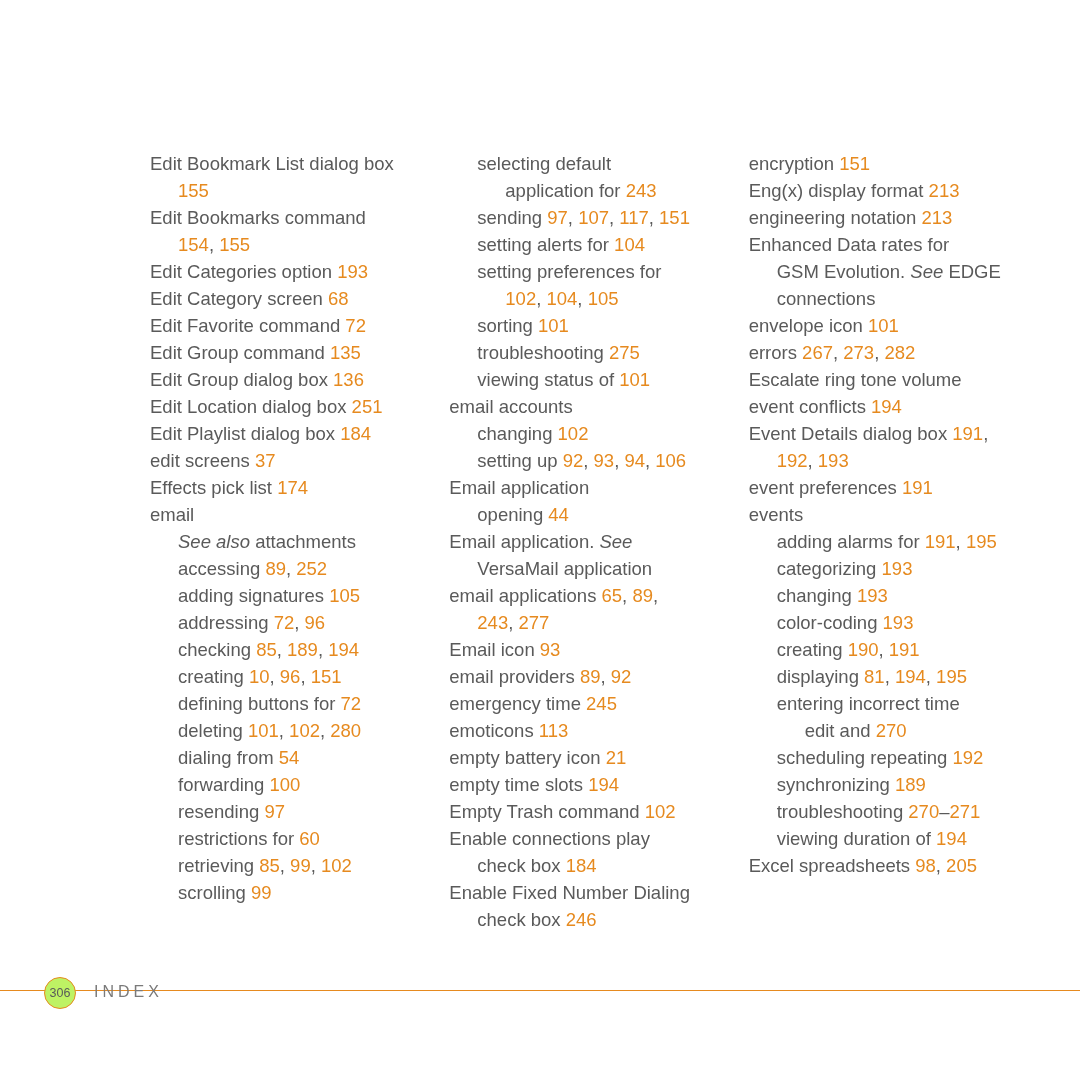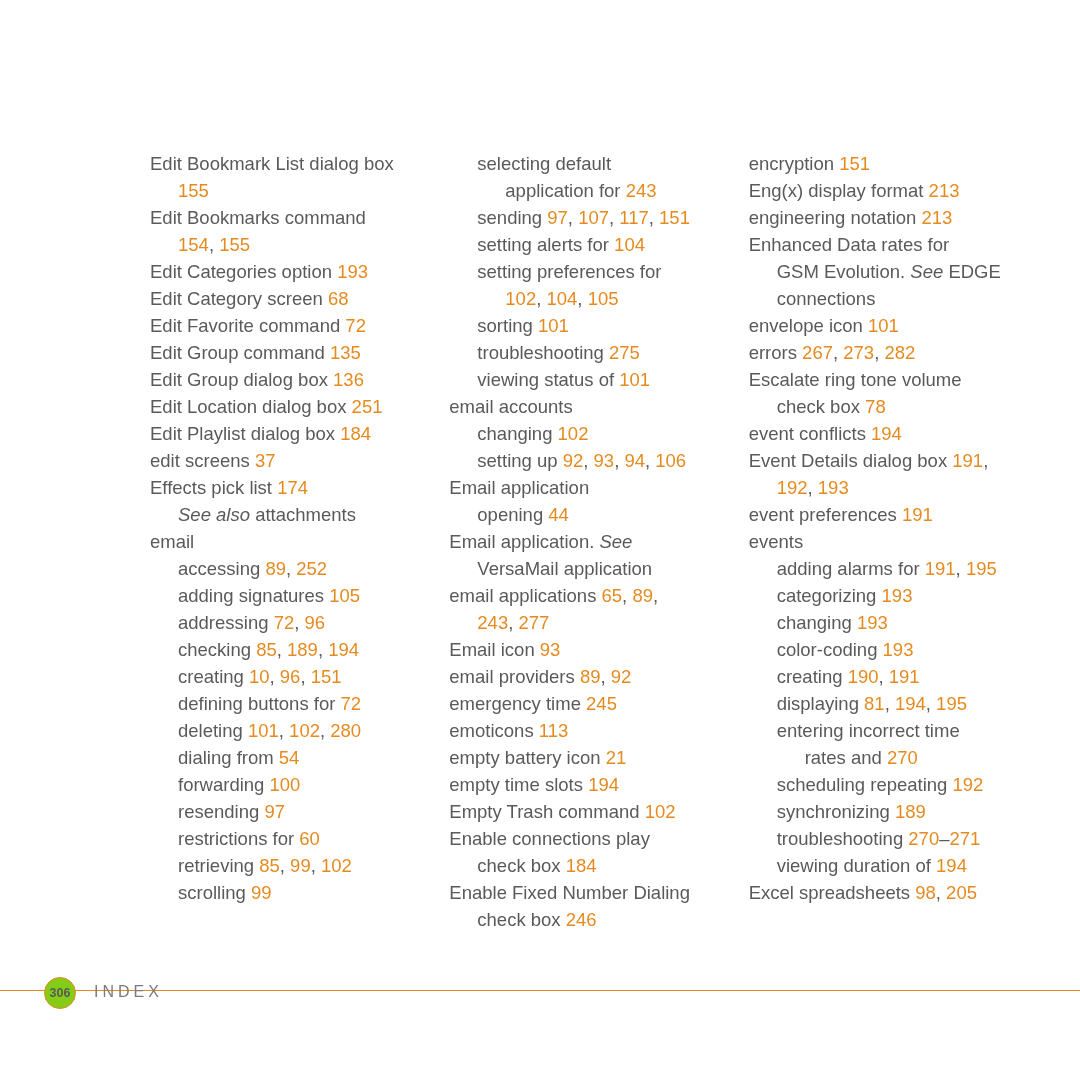--- a/index.html
+++ b/index.html
@@ -34,26 +34,25 @@
     left: 0; right: 0; bottom: 55px;
     height: 34px;
     border-top: 1px solid #e68a1f;
   }
   .page-number-circle {
     position: absolute;
     left: 44px; top: -14px;
     width: 30px; height: 30px;
     border: 1.5px solid #e68a1f;
     border-radius: 50%;
-    background: #84cc16;
+    background: #bef264;
     text-align: center;
     line-height: 30px;
     font-size: 12.5px;
     color: #5a5a5a;
-    font-weight: bold;
   }
   .footer-label {
     position: absolute;
     left: 94px; top: -14px;
     line-height: 30px;
     font-size: 16px;
     letter-spacing: 4px;
     color: #7a7a7a;
   }
 </style>
@@ -69,22 +68,22 @@
         <div class="entry sub"><span class="pg">154</span><span>, </span><span class="pg">155</span></div>
         <div class="entry"><span>Edit Categories option </span><span class="pg">193</span></div>
         <div class="entry"><span>Edit Category screen </span><span class="pg">68</span></div>
         <div class="entry"><span>Edit Favorite command </span><span class="pg">72</span></div>
         <div class="entry"><span>Edit Group command </span><span class="pg">135</span></div>
         <div class="entry"><span>Edit Group dialog box </span><span class="pg">136</span></div>
         <div class="entry"><span>Edit Location dialog box </span><span class="pg">251</span></div>
         <div class="entry"><span>Edit Playlist dialog box </span><span class="pg">184</span></div>
         <div class="entry"><span>edit screens </span><span class="pg">37</span></div>
         <div class="entry"><span>Effects pick list </span><span class="pg">174</span></div>
+        <div class="entry"><span>email</span></div>
         <div class="entry sub"><span class="italic">See also</span><span> attachments</span></div>
-        <div class="entry"><span>email</span></div>
         <div class="entry sub"><span>accessing </span><span class="pg">89</span><span>, </span><span class="pg">252</span></div>
         <div class="entry sub"><span>adding signatures </span><span class="pg">105</span></div>
         <div class="entry sub"><span>addressing </span><span class="pg">72</span><span>, </span><span class="pg">96</span></div>
         <div class="entry sub"><span>checking </span><span class="pg">85</span><span>, </span><span class="pg">189</span><span>, </span><span class="pg">194</span></div>
         <div class="entry sub"><span>creating </span><span class="pg">10</span><span>, </span><span class="pg">96</span><span>, </span><span class="pg">151</span></div>
         <div class="entry sub"><span>defining buttons for </span><span class="pg">72</span></div>
         <div class="entry sub"><span>deleting </span><span class="pg">101</span><span>, </span><span class="pg">102</span><span>, </span><span class="pg">280</span></div>
         <div class="entry sub"><span>dialing from </span><span class="pg">54</span></div>
         <div class="entry sub"><span>forwarding </span><span class="pg">100</span></div>
         <div class="entry sub"><span>resending </span><span class="pg">97</span></div>
@@ -126,34 +125,33 @@
     <div class="col" id="col2">
         <div class="entry"><span>encryption </span><span class="pg">151</span></div>
         <div class="entry"><span>Eng(x) display format </span><span class="pg">213</span></div>
         <div class="entry"><span>engineering notation </span><span class="pg">213</span></div>
         <div class="entry"><span>Enhanced Data rates for </span></div>
         <div class="entry sub"><span>GSM Evolution. </span><span class="italic">See </span><span>EDGE </span></div>
         <div class="entry sub"><span>connections</span></div>
         <div class="entry"><span>envelope icon </span><span class="pg">101</span></div>
         <div class="entry"><span>errors </span><span class="pg">267</span><span>, </span><span class="pg">273</span><span>, </span><span class="pg">282</span></div>
         <div class="entry"><span>Escalate ring tone volume </span></div>
-        <div class="entry sub"><span>check box </span><span class="pg">78</span></div>
         <div class="entry"><span>event conflicts </span><span class="pg">194</span></div>
         <div class="entry"><span>Event Details dialog box </span><span class="pg">191</span><span>, </span></div>
         <div class="entry sub"><span class="pg">192</span><span>, </span><span class="pg">193</span></div>
         <div class="entry"><span>event preferences </span><span class="pg">191</span></div>
         <div class="entry"><span>events</span></div>
         <div class="entry sub"><span>adding alarms for </span><span class="pg">191</span><span>, </span><span class="pg">195</span></div>
         <div class="entry sub"><span>categorizing </span><span class="pg">193</span></div>
         <div class="entry sub"><span>changing </span><span class="pg">193</span></div>
         <div class="entry sub"><span>color-coding </span><span class="pg">193</span></div>
         <div class="entry sub"><span>creating </span><span class="pg">190</span><span>, </span><span class="pg">191</span></div>
         <div class="entry sub"><span>displaying </span><span class="pg">81</span><span>, </span><span class="pg">194</span><span>, </span><span class="pg">195</span></div>
         <div class="entry sub"><span>entering incorrect time </span></div>
-        <div class="entry sub2"><span>rates and </span><span class="pg">270</span></div>
+        <div class="entry sub2"><span>edit and </span><span class="pg">270</span></div>
         <div class="entry sub"><span>scheduling repeating </span><span class="pg">192</span></div>
         <div class="entry sub"><span>synchronizing </span><span class="pg">189</span></div>
         <div class="entry sub"><span>troubleshooting </span><span class="pg">270</span><span>–</span><span class="pg">271</span></div>
         <div class="entry sub"><span>viewing duration of </span><span class="pg">194</span></div>
         <div class="entry"><span>Excel spreadsheets </span><span class="pg">98</span><span>, </span><span class="pg">205</span></div>
       </div>
   </div>
 </div>
 
 <div class="footer">

